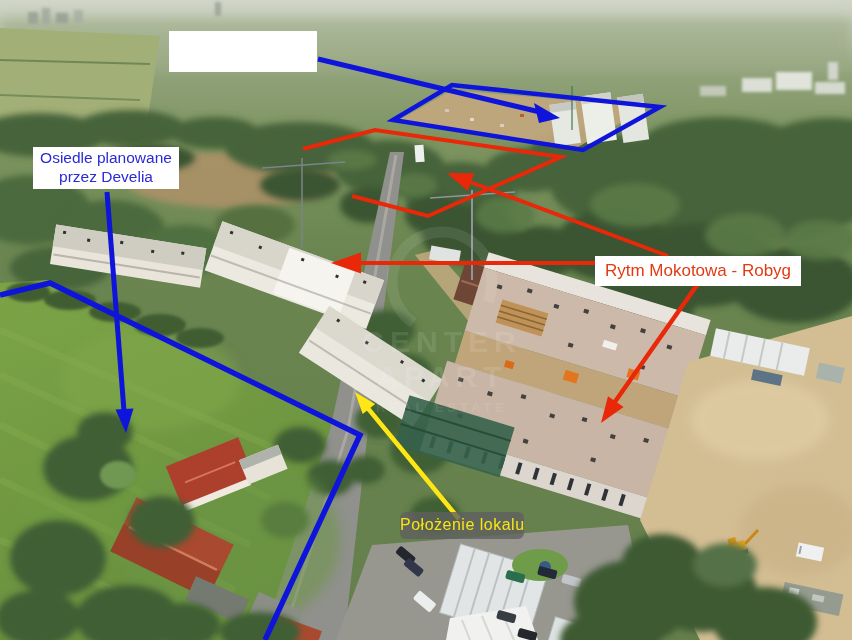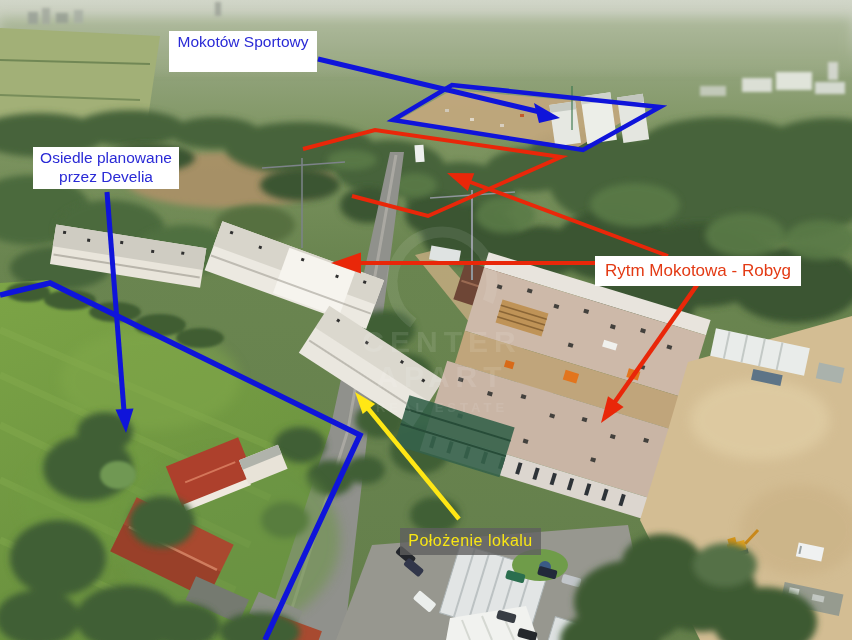--- a/index.html
+++ b/index.html
@@ -10,21 +10,21 @@
   }
   .stage svg{position:absolute;left:0;top:0;}
   .label{
     position:absolute;text-align:center;font-weight:400;z-index:5;
     white-space:nowrap;
   }
   .label-blue{background:#ffffff;color:#2a2ad6;}
   #lbl-mokotow{left:169px;top:31px;width:148px;height:40px;font-size:15.5px;line-height:19px;padding-top:1px;}
   #lbl-develia{left:33px;top:147px;width:146px;height:41px;font-size:15.5px;line-height:19px;padding-top:1px;}
   #lbl-rytm{left:595px;top:256px;width:206px;height:30px;font-size:17px;line-height:29px;background:#ffffff;color:#e33a14;}
-  #lbl-polozenie{left:400px;top:528px;width:141px;height:27px;font-size:16px;line-height:26px;background:rgba(95,95,95,0.78);color:#f8e614;letter-spacing:.5px;}
+  #lbl-polozenie{left:400px;top:512px;width:124px;height:27px;font-size:16px;line-height:26px;background:rgba(95,95,95,0.78);color:#f8e614;letter-spacing:.5px;border-radius:6px;}
 </style>
 </head>
 <body>
 
 <div class="stage">
 
 <svg width="852" height="640" viewBox="0 0 852 640">
   <defs>
     <filter id="b1" x="-60%" y="-60%" width="220%" height="220%">
           <feGaussianBlur stdDeviation="1.5"></feGaussianBlur>
@@ -412,21 +412,20 @@
 
     <line x1="697" y1="285" x2="612" y2="406" stroke-width="4.5" stroke="#e92709"></line>
     <polygon points="601,423 608,396.3 623.6,407.1" fill="#e92709"></polygon>
 
     <line x1="459" y1="519" x2="366" y2="406" stroke-width="4.5" stroke="#ffe715"></line>
     <polygon points="355,392 375.1,404 362.7,414.1" fill="#ffe715"></polygon>
   </g>
 </svg>
 
 <div class="label label-blue" id="lbl-mokotow">
-  <div>Mokotów Sportowy</div>
 </div>
 
 <div class="label label-blue" id="lbl-develia">
   <div>Osiedle planowane</div>
   <div>przez Develia</div>
 </div>
 
 <div class="label" id="lbl-rytm">Rytm Mokotowa - Robyg</div>
 
 <div class="label" id="lbl-polozenie">Położenie lokalu</div>

